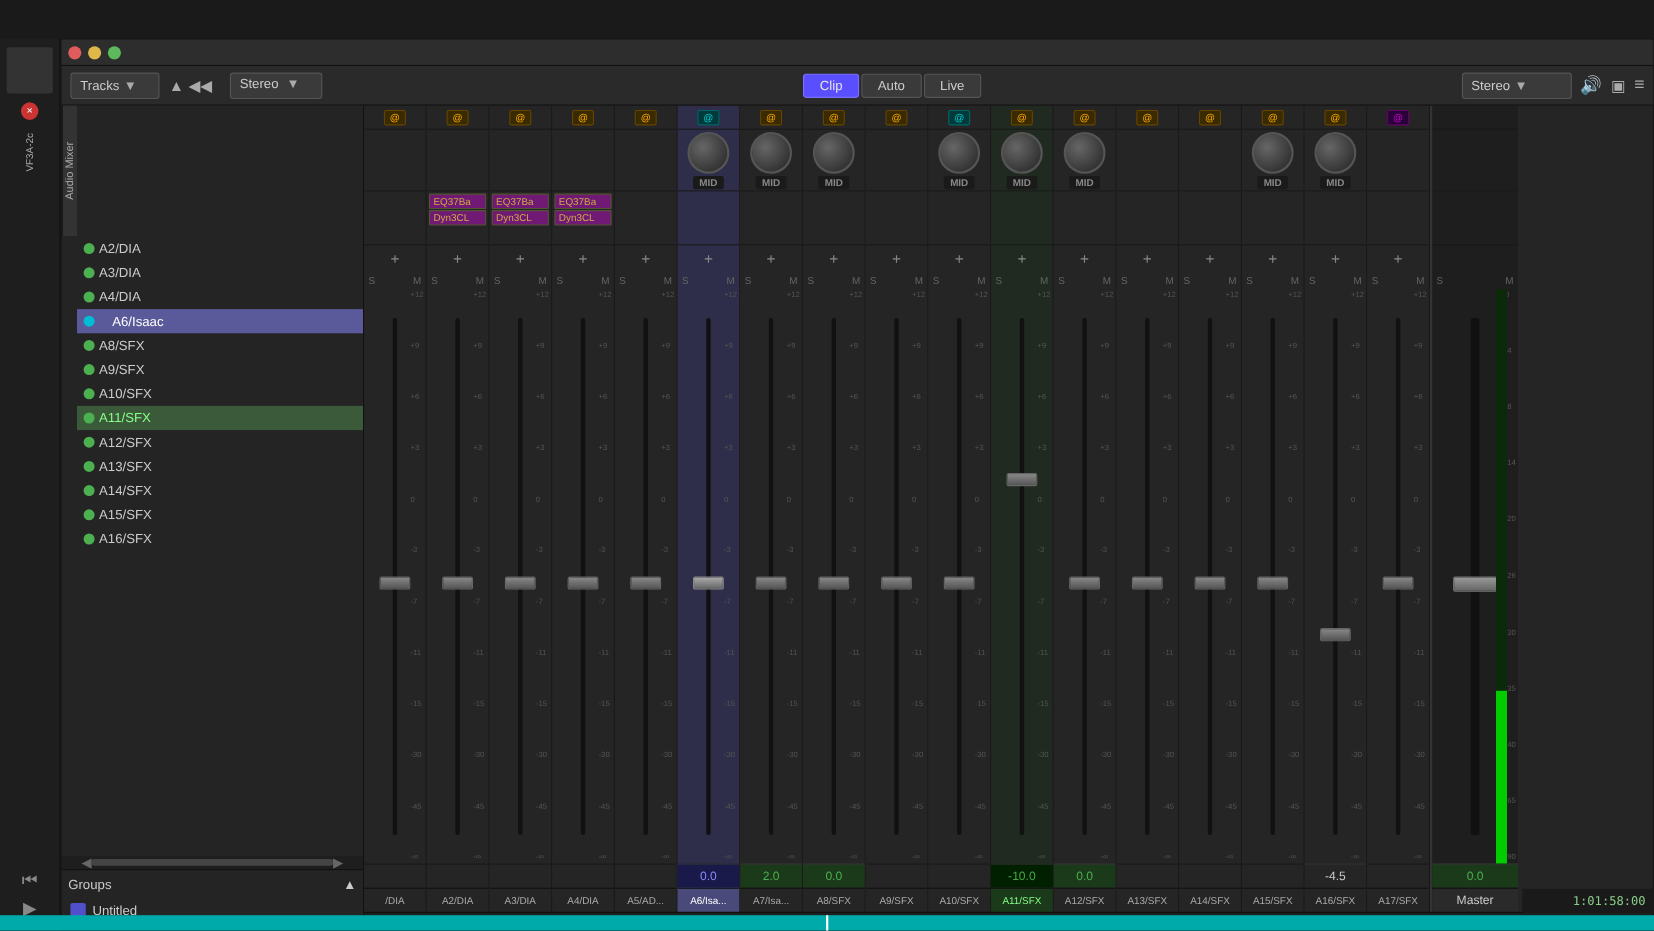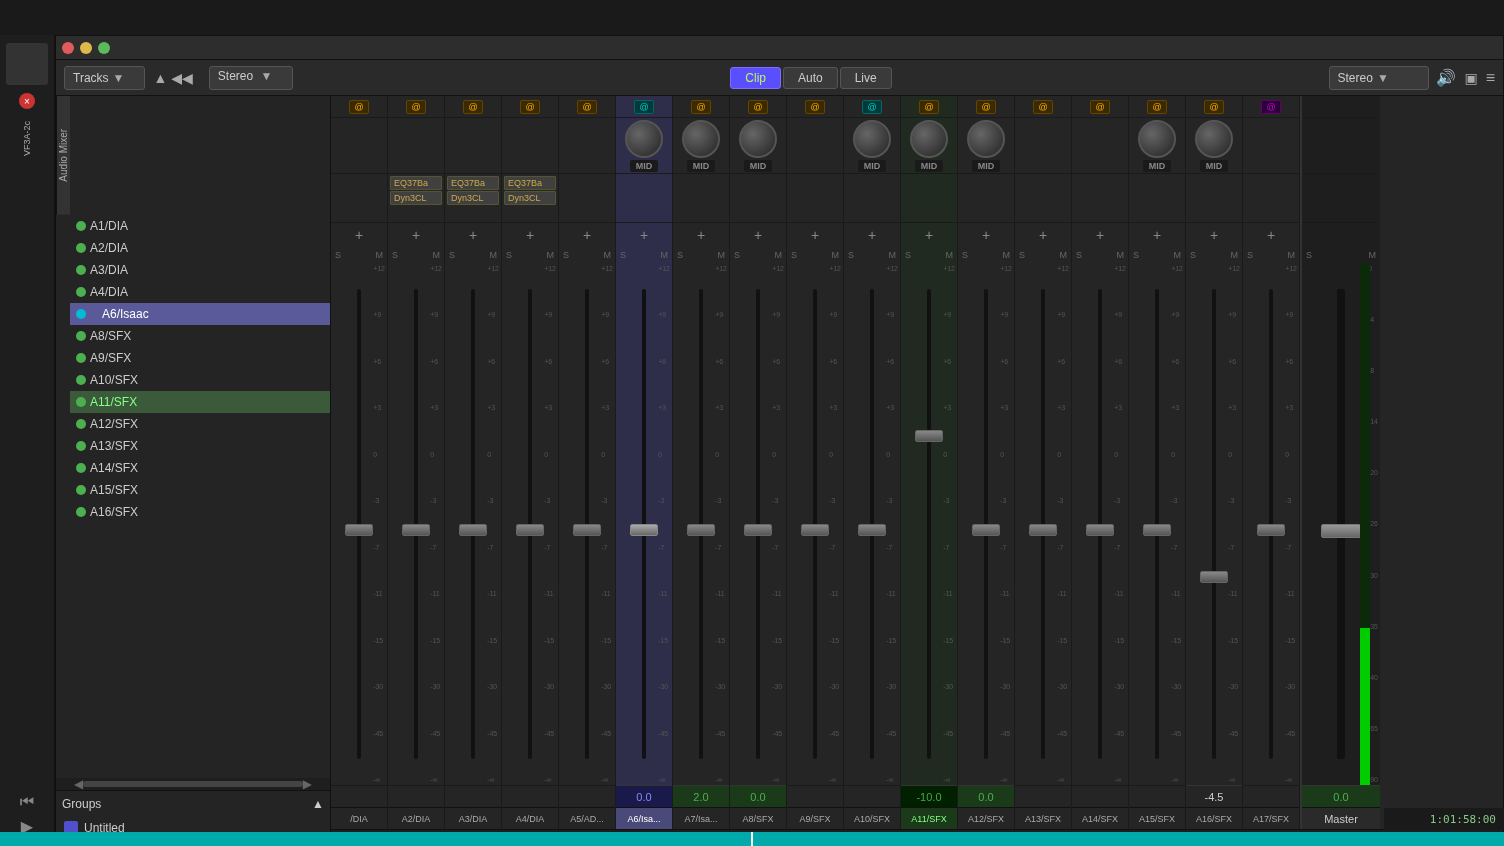--- a/index.html
+++ b/index.html
@@ -92,21 +92,21 @@
       border: 1px solid #555;
       color: #ccc;
       font-size: 12px;
       cursor: pointer;
       border-radius: 3px;
     }
 
     .mode-btn.active {
       background: #5a4fff;
       border-color: #7a6fff;
-      color: #bef264;
+      color: #e5e5e5;
     }
 
     
     .mixer-content {
       flex: 1;
       display: flex;
       overflow: hidden;
     }
 
     
@@ -295,21 +295,21 @@
       height: 50px;
       border-top: 1px solid #1a1a1a;
       border-bottom: 1px solid #1a1a1a;
       padding: 2px;
       font-size: 9px;
       color: #888;
       overflow: hidden;
     }
 
     .insert-item {
-      background: #404040;
+      background: #701a75;
       border: 1px solid #555533;
       padding: 1px 3px;
       margin-bottom: 1px;
       border-radius: 1px;
       white-space: nowrap;
       overflow: hidden;
       font-size: 9px;
       color: #ccaa44;
     }
 
@@ -517,24 +517,20 @@
     <div style="color:#aaa;font-size:16px;cursor:pointer;">≡</div>
   </div>
 
   <div class="mixer-content">
 
     <div class="tracks-panel">
       <div style="width:14px;float:left;background:#333;writing-mode:vertical-rl;transform:rotate(180deg);font-size:10px;color:#aaa;text-align:center;padding:6px 1px;height:150px;border-right:1px solid #111;">Audio Mixer</div>
       <div class="track-scroll" style="margin-left:14px;">
         <div class="track-item">
           <span class="track-dot dot-green"></span>
-          <span class="track-name">A1/DIA</span>
-        </div>
-        <div class="track-item">
-          <span class="track-dot dot-green"></span>
           <span class="track-name">A2/DIA</span>
         </div>
         <div class="track-item">
           <span class="track-dot dot-green"></span>
           <span class="track-name">A3/DIA</span>
         </div>
         <div class="track-item">
           <span class="track-dot dot-green"></span>
           <span class="track-name">A4/DIA</span>
         </div>

